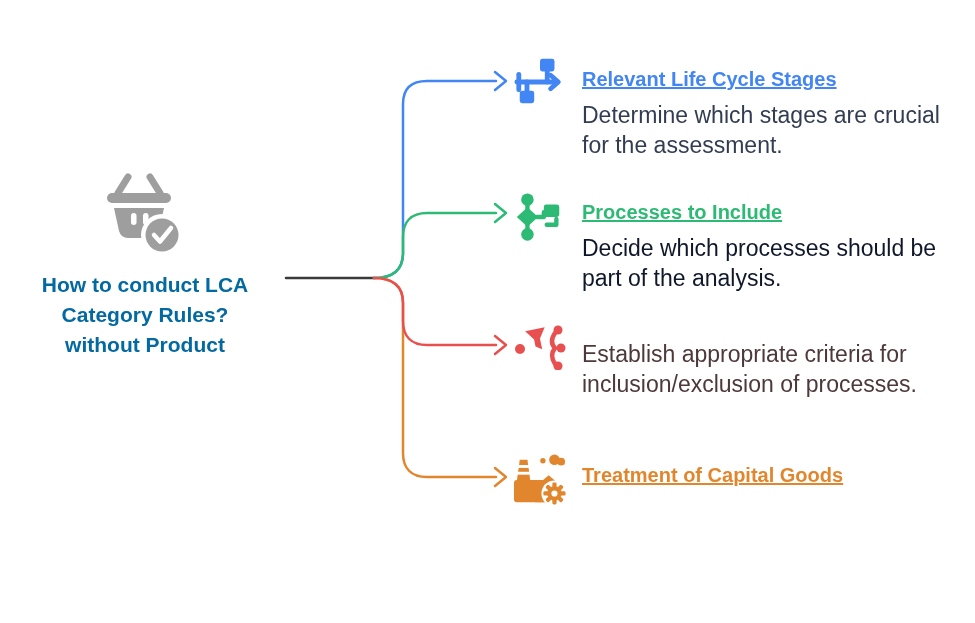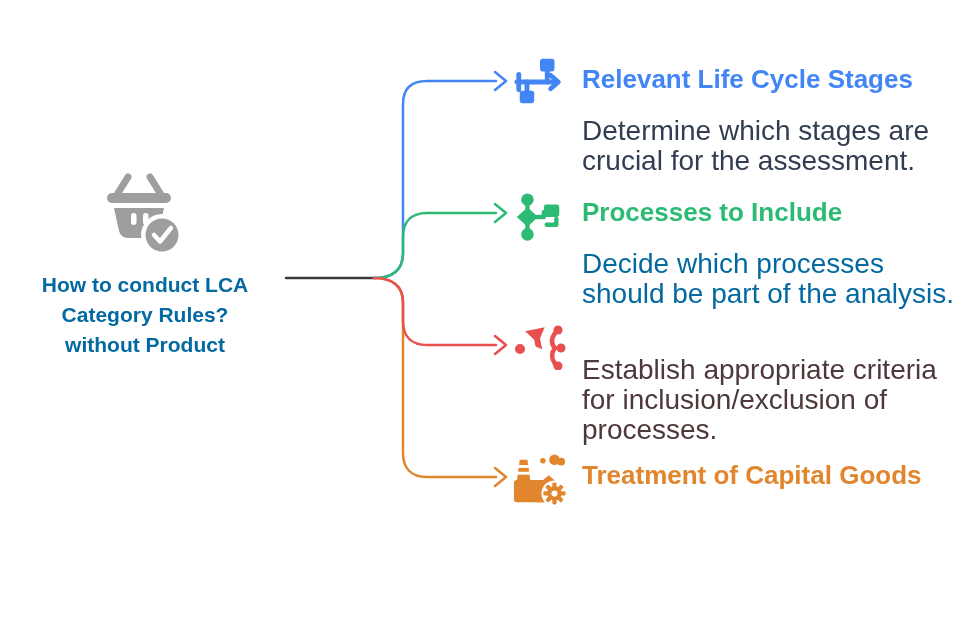--- a/index.html
+++ b/index.html
@@ -3,24 +3,24 @@
 <meta charset="utf-8">
 <style>
   html,body{margin:0;padding:0;background:#fff;}
   body{font-family:"Liberation Sans","DejaVu Sans",sans-serif;}
   #canvas{position:relative;width:975px;height:623px;background:#ffffff;overflow:hidden;}
   #connectors{position:absolute;left:0;top:0;z-index:1;}
   .abs{position:absolute;}
   .root-title{left:20px;top:270px;width:250px;text-align:center;
     font-size:21px;font-weight:bold;color:#0369a1;line-height:30px;z-index:2;}
   .branch{z-index:2;}
-  .branch-title{font-size:26px;font-weight:bold;line-height:26px;white-space:nowrap;}
-  .branch-desc{margin-top:24px;font-size:28px;line-height:30px;max-width:375px;}
+  .branch-title{font-size:20px;font-weight:bold;line-height:26px;white-space:nowrap;text-decoration:underline;}
+  .branch-desc{margin-top:8px;font-size:23px;line-height:30px;max-width:375px;}
   .t-blue{color:#4285f4;} .t-green{color:#2dba74;} .t-red{color:#e8504f;} .t-orange{color:#e2862e;text-align:center;}
-  .d-1{color:#323d52;} .d-2{color:#0369a1;} .d-3{color:#4d383a;} .d-4{color:#47392e;}
+  .d-1{color:#323d52;} .d-2{color:#0f172a;} .d-3{color:#4d383a;} .d-4{color:#47392e;}
   .icon-box{z-index:2;}
 </style>
 </head>
 <body>
 
 <div id="canvas">
 
   <svg id="connectors" width="975" height="623" viewBox="0 0 975 623">
 
     <path d="M286,278 L374,278" stroke="#3a3a3a" stroke-width="2.5" fill="none" stroke-linecap="round"></path>

